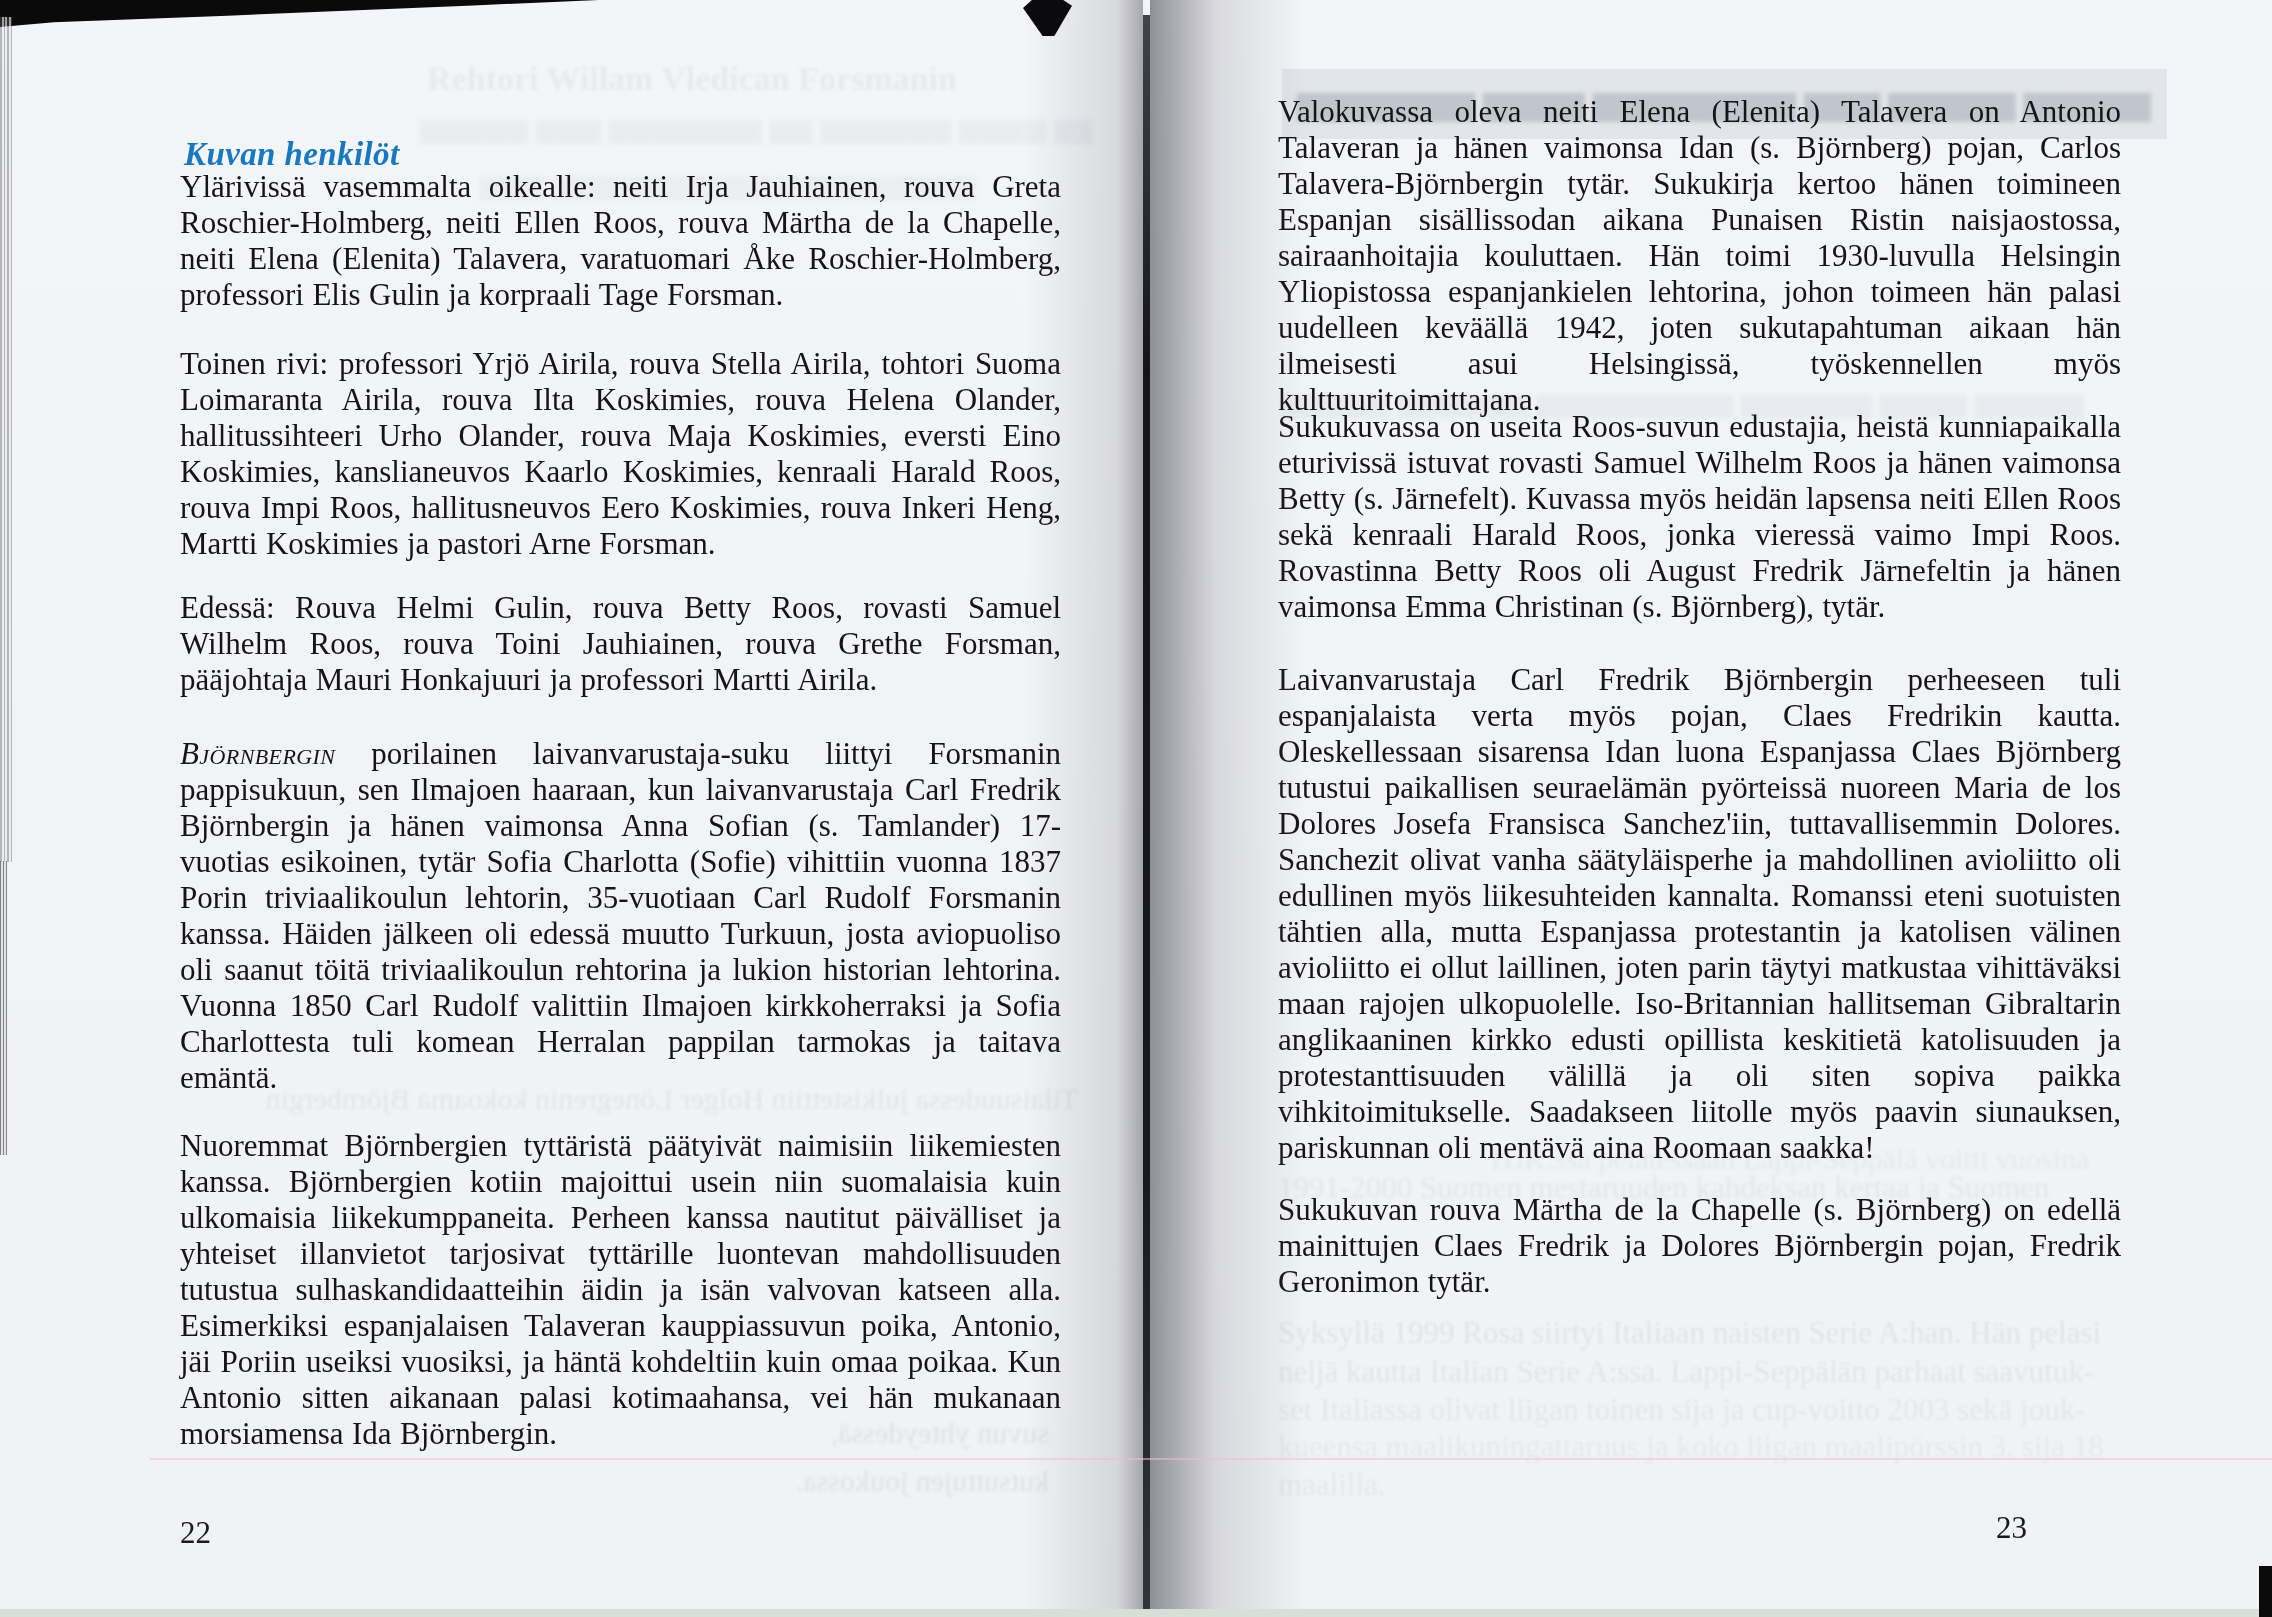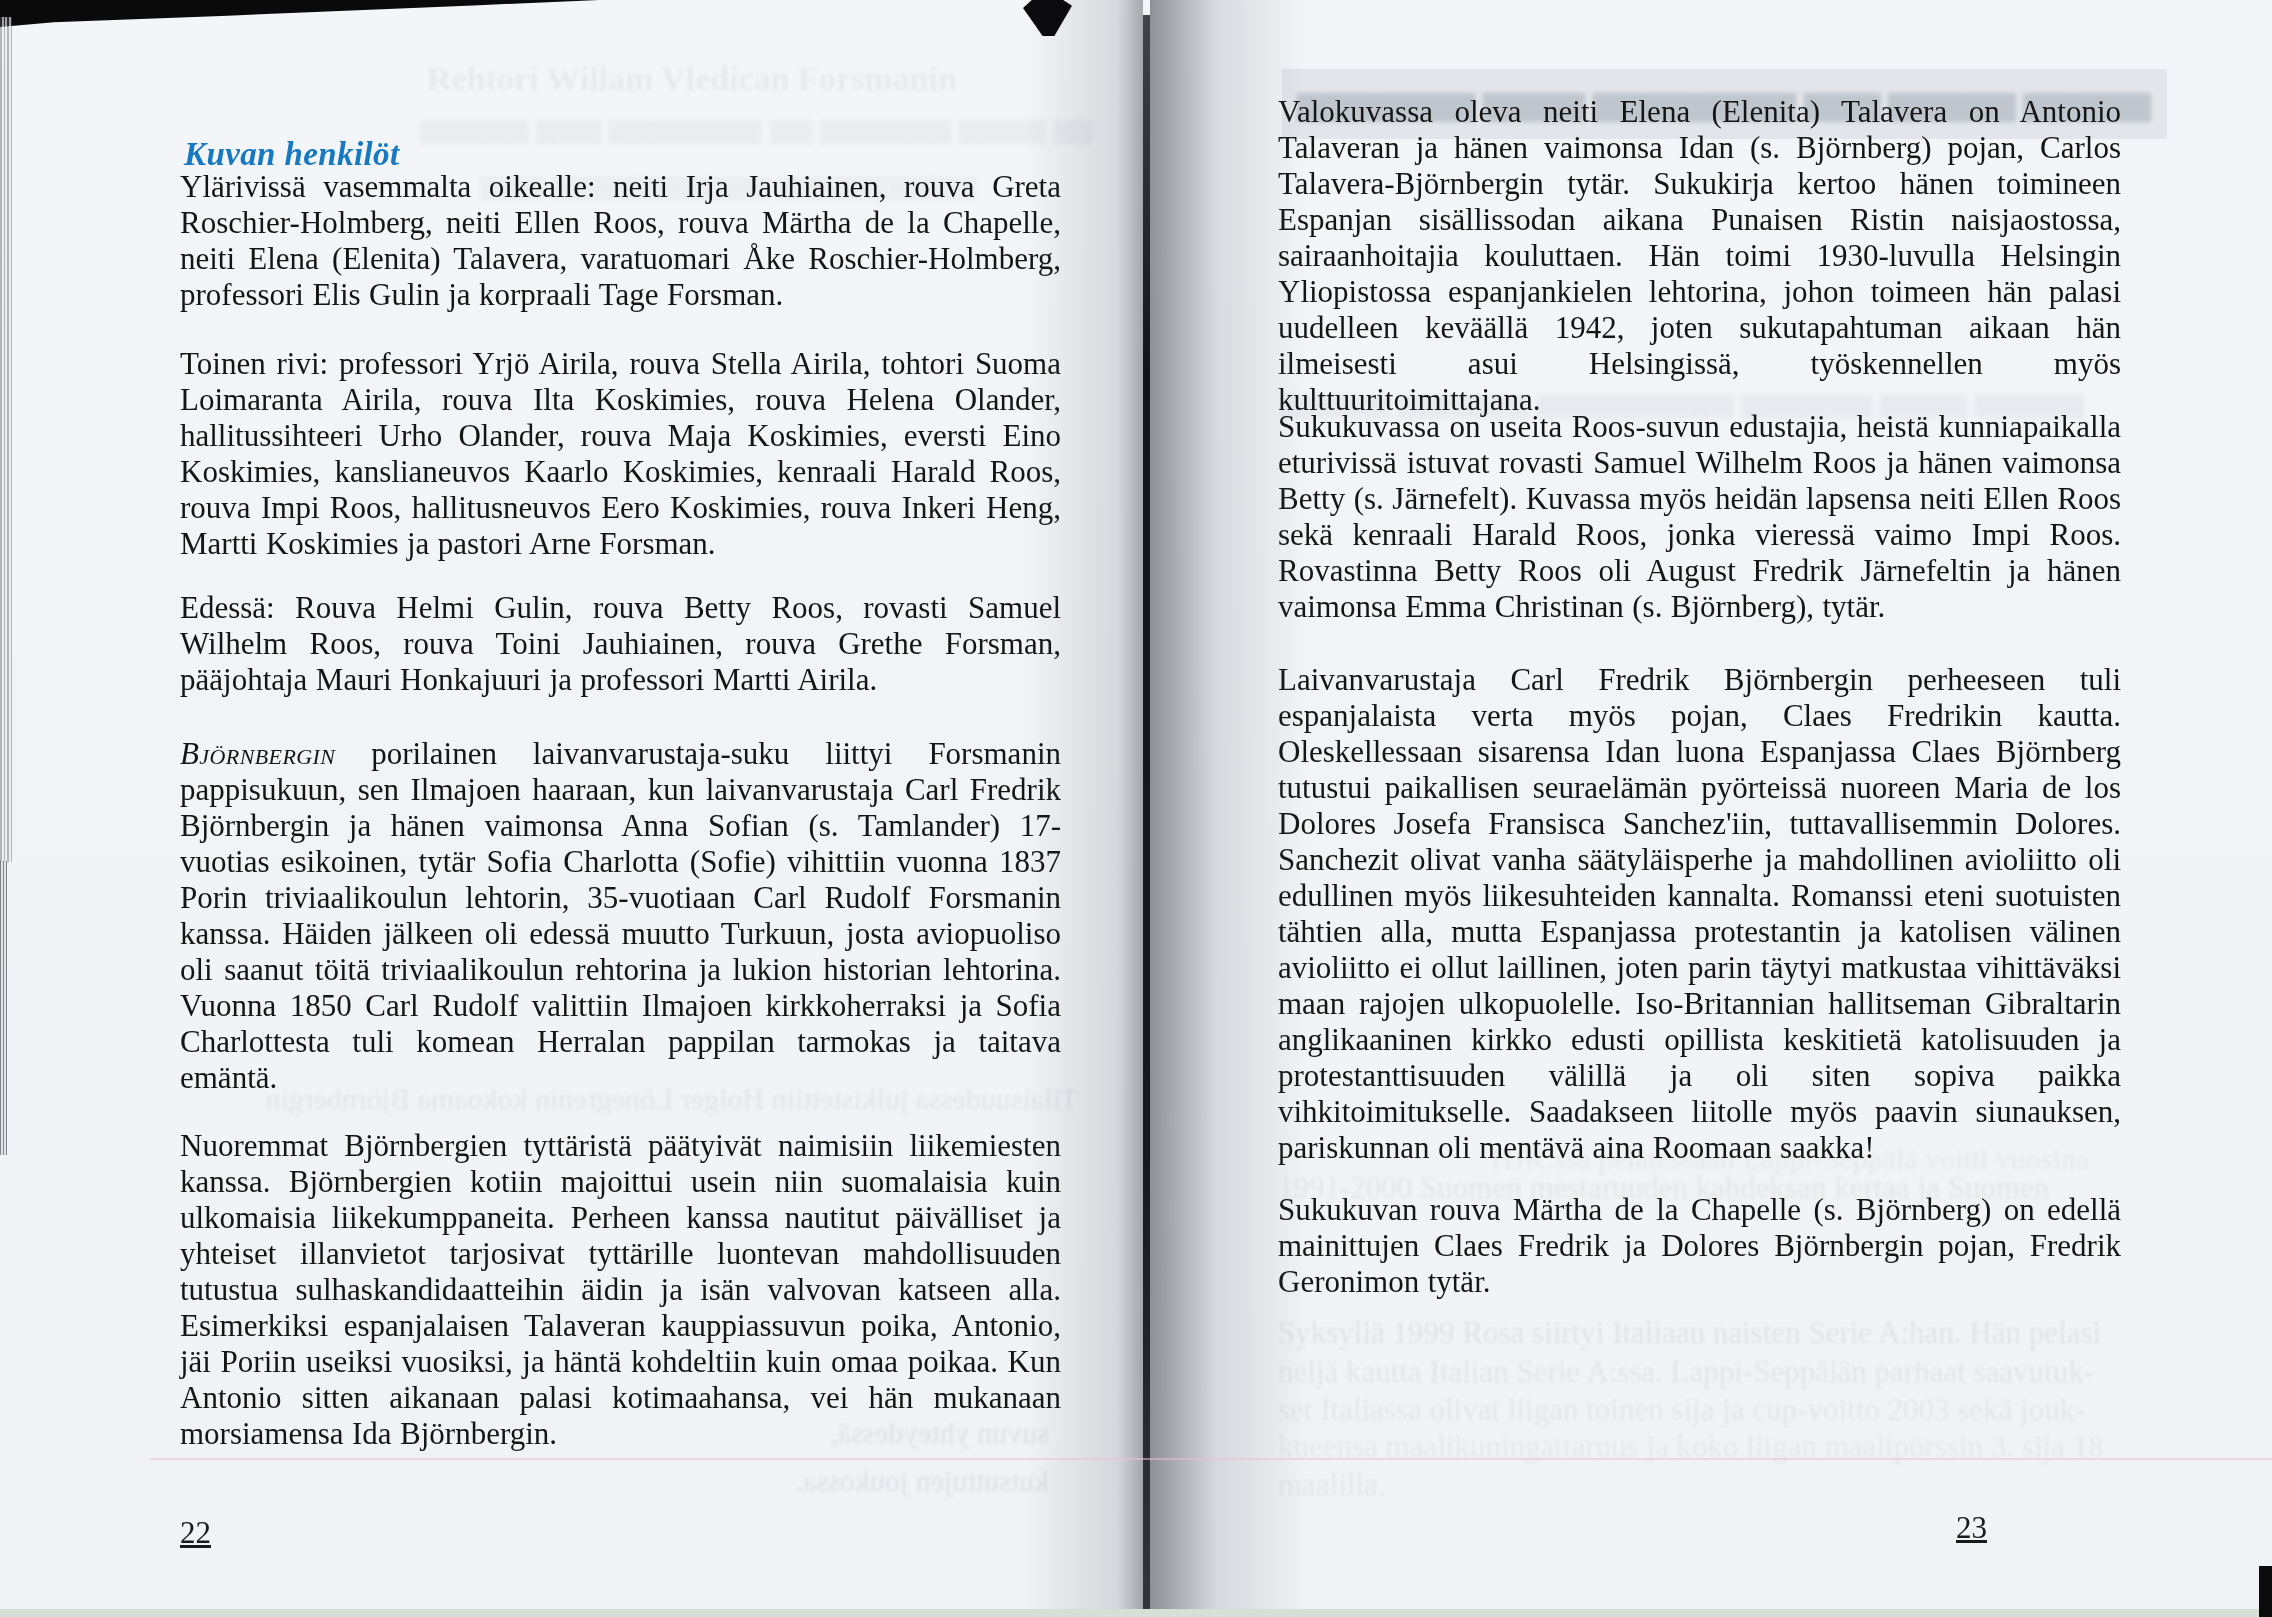--- a/index.html
+++ b/index.html
@@ -53,21 +53,21 @@
     position:absolute; margin:0; font-size:31px; line-height:36px;
     text-align:justify; color:#151515; word-spacing:0.7px;
   }
   .col-l { left:180px; width:881px; }
   .col-r { left:1278px; width:843px; }
   .heading {
     position:absolute; left:184px; top:109px; font-size:33px; line-height:37px;
     font-weight:bold; font-style:italic; color:#1779c2; letter-spacing:0.4px;
   }
   .lead-sc { font-variant-caps:small-caps; letter-spacing:0.4px;font-style:italic; }
-  .pageno { position:absolute; font-size:31px; color:#1a1a1a;text-decoration:underline; }
+  .pageno { position:absolute; font-size:31px; color:#1a1a1a; }
   
   .ghost {
     position:absolute; margin:0; color:#7d8696; font-weight:bold;
     filter:blur(1.5px); pointer-events:none; white-space:nowrap; overflow:hidden;
   }
   .ghost.serif { font-family:"Liberation Serif","DejaVu Sans",serif; }
   .ghost.mirror { transform:scaleX(-1); }
   .band {
     position:absolute; left:1282px; top:69px; width:885px; height:70px;
     background:#e2e5e9; overflow:hidden;
@@ -114,21 +114,21 @@
     <p class="ghost serif" style="left:1278px; top:1354px; width:846px; font-size:31px; font-weight:normal; color:#8a9486; opacity:.14; filter:blur(1.1px);">neljä kautta Italian Serie A:ssa. Lappi-Seppälän parhaat saavutuk-</p>
     <p class="ghost serif" style="left:1278px; top:1392px; width:846px; font-size:31px; font-weight:normal; color:#8a9486; opacity:.13; filter:blur(1.1px);">set Italiassa olivat liigan toinen sija ja cup-voitto 2003 sekä jouk-</p>
     <p class="ghost serif" style="left:1278px; top:1429px; width:846px; font-size:31px; font-weight:normal; color:#8a9486; opacity:.11; filter:blur(1.1px);">kueensa maalikuningattaruus ja koko liigan maalipörssin 3. sija 18</p>
     <p class="ghost serif" style="left:1278px; top:1467px; width:846px; font-size:31px; font-weight:normal; color:#8a9486; opacity:.12; filter:blur(1.1px);">maalilla.</p>
 
     <p class="para col-r" style="top:94px;">Valokuvassa oleva neiti Elena (Elenita) Talavera on Antonio Talaveran ja hänen vaimonsa Idan (s. Björnberg) pojan, Carlos Talavera-Björnbergin tytär. Sukukirja kertoo hänen toimineen Espanjan sisällissodan aikana Punaisen Ristin naisjaostossa, sairaanhoitajia kouluttaen. Hän toimi 1930-luvulla Helsingin Yliopistossa espanjankielen lehtorina, johon toimeen hän palasi uudelleen keväällä 1942, joten sukutapahtuman aikaan hän ilmeisesti asui Helsingissä, työskennellen myös kulttuuritoimittajana.</p>
     <p class="para col-r" style="top:409px;">Sukukuvassa on useita Roos-suvun edustajia, heistä kunniapaikalla eturivissä istuvat rovasti Samuel Wilhelm Roos ja hänen vaimonsa Betty (s. Järnefelt). Kuvassa myös heidän lapsensa neiti Ellen Roos sekä kenraali Harald Roos, jonka vieressä vaimo Impi Roos. Rovastinna Betty Roos oli August Fredrik Järnefeltin ja hänen vaimonsa Emma Christinan (s. Björnberg), tytär.</p>
     <p class="para col-r" style="top:662px;">Laivanvarustaja Carl Fredrik Björnbergin perheeseen tuli espanjalaista verta myös pojan, Claes Fredrikin kautta. Oleskellessaan sisarensa Idan luona Espanjassa Claes Björnberg tutustui paikallisen seuraelämän pyörteissä nuoreen Maria de los Dolores Josefa Fransisca Sanchez'iin, tuttavallisemmin Dolores. Sanchezit olivat vanha säätyläisperhe ja mahdollinen avioliitto oli edullinen myös liikesuhteiden kannalta. Romanssi eteni suotuisten tähtien alla, mutta Espanjassa protestantin ja katolisen välinen avioliitto ei ollut laillinen, joten parin täytyi matkustaa vihittäväksi maan rajojen ulkopuolelle. Iso-Britannian hallitseman Gibraltarin anglikaaninen kirkko edusti opillista keskitietä katolisuuden ja protestanttisuuden välillä ja oli siten sopiva paikka vihkitoimitukselle. Saadakseen liitolle myös paavin siunauksen, pariskunnan oli mentävä aina Roomaan saakka!</p>
     <p class="para col-r" style="top:1192px;">Sukukuvan rouva Märtha de la Chapelle (s. Björnberg) on edellä mainittujen Claes Fredrik ja Dolores Björnbergin pojan, Fredrik Geronimon tytär.</p>
 
-    <div class="pageno" style="left:1956px; top:1510px;">23</div>
+    <div class="pageno" style="left:1996px; top:1510px;">23</div>
   </div>
 
   <div class="gutter-shadow-left"></div>
   <div class="gutter-shadow-right"></div>
   <div class="gutter-line"></div>
   <div class="gutter-notch"></div>
   <div class="top-black"></div>
   <div class="edge-stripes"></div>
   <div class="edge-stripes-low"></div>
   <div class="scan-pink-line"></div>

